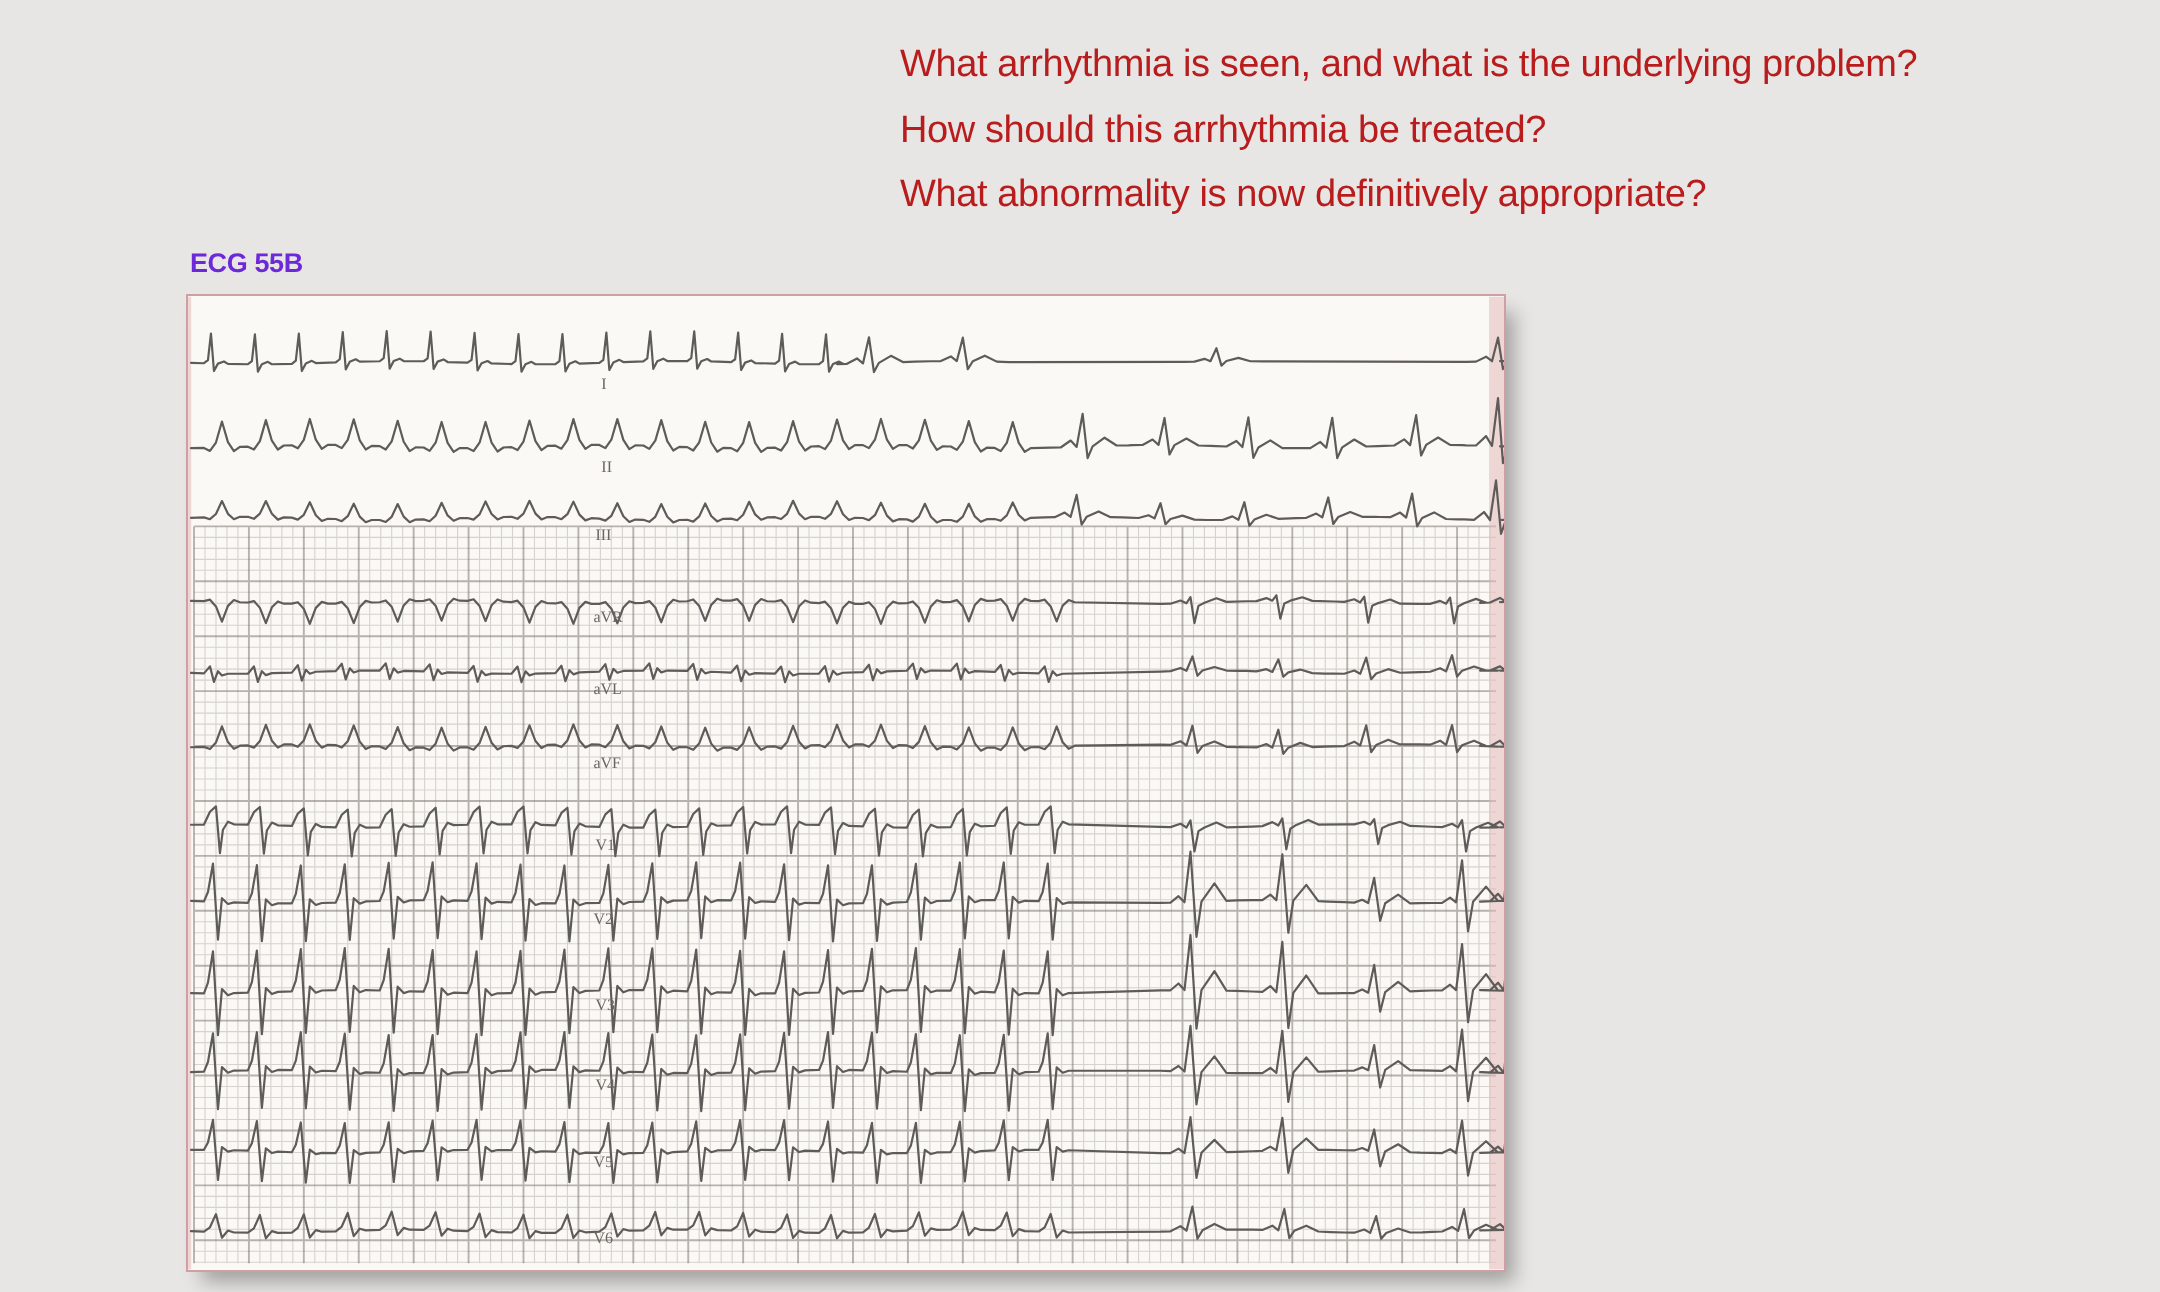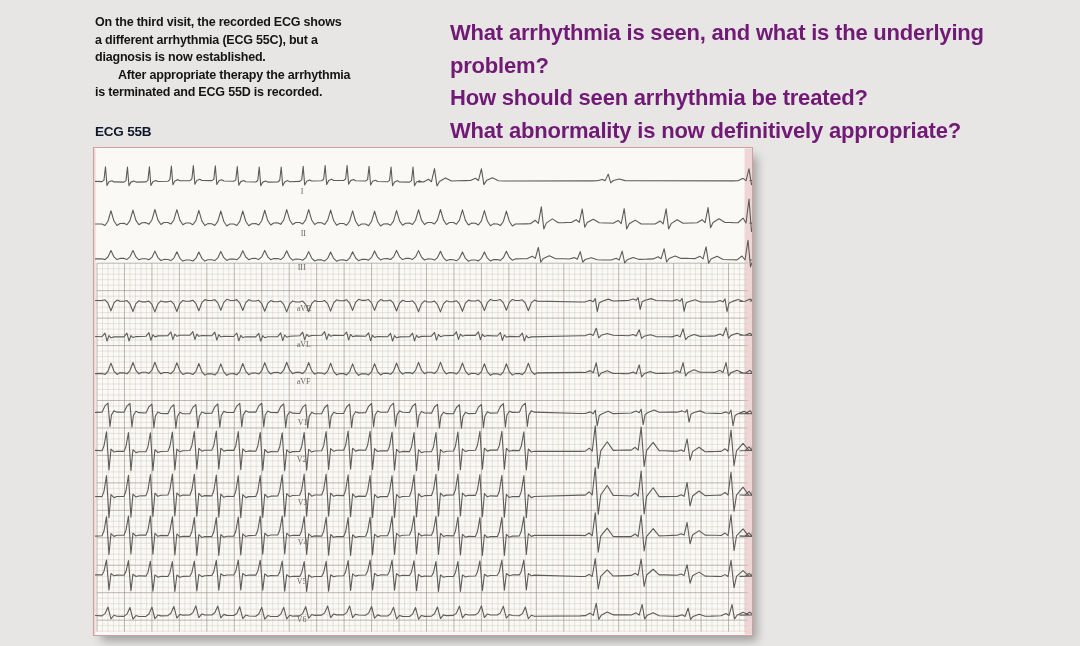--- a/index.html
+++ b/index.html
@@ -10,51 +10,44 @@
   }
   .page{position:absolute;inset:0;}
   .intro{
     position:absolute;left:95px;top:14px;width:330px;
     font-size:12.5px;font-weight:bold;line-height:17.5px;
     letter-spacing:-0.2px;color:#161513;
   }
   .intro .line.indent{padding-left:23px;}
   .questions{
     position:absolute;left:450px;top:17px;width:580px;
-    font-size:22px;font-weight:bold;line-height:32.5px;
-    letter-spacing:-0.2px;color:#701a75;
+    font-size:19px;font-weight:normal;line-height:32.5px;
+    letter-spacing:-0.2px;color:#b91c1c;
   }
   .ecg-label{
     position:absolute;left:95px;top:124px;
-    font-size:13.5px;font-weight:bold;letter-spacing:-0.2px;color:#0f172a;
+    font-size:13.5px;font-weight:bold;letter-spacing:-0.2px;color:#6d28d9;
   }
   .ecg-figure{
     position:absolute;left:93px;top:147px;width:658px;height:487px;
     background:#fbf9f6;
     border:1px solid #cf9fa4;
     box-shadow:6px 7px 9px -2px rgba(0,0,0,0.30);
   }
   .ecg-figure svg{display:block;width:658px;height:487px;}
 </style>
 </head>
 <body>
 
 <div class="page">
 
-  <div class="intro">
-    <div class="line">On the third visit, the recorded ECG shows</div>
-    <div class="line">a different arrhythmia (ECG 55C), but a</div>
-    <div class="line">diagnosis is now established.</div>
-    <div class="line indent">After appropriate therapy the arrhythmia</div>
-    <div class="line">is terminated and ECG 55D is recorded.</div>
-  </div>
 
   <div class="questions">
     <div class="q">What arrhythmia is seen, and what is the underlying problem?</div>
-    <div class="q">How should seen arrhythmia be treated?</div>
+    <div class="q">How should this arrhythmia be treated?</div>
     <div class="q">What abnormality is now definitively appropriate?</div>
   </div>
 
   <div class="ecg-label">ECG 55B</div>
 
   <div class="ecg-figure">
     <svg id="ecg-svg" viewBox="0 0 659 487" xmlns="http://www.w3.org/2000/svg">
         <path d="M8.5 115 V484M14.0 115 V484M19.5 115 V484M25.0 115 V484M36.0 115 V484M41.5 115 V484M47.0 115 V484M52.5 115 V484M63.5 115 V484M69.0 115 V484M74.5 115 V484M80.0 115 V484M91.0 115 V484M96.5 115 V484M102.0 115 V484M107.5 115 V484M118.5 115 V484M124.0 115 V484M129.5 115 V484M135.0 115 V484M146.0 115 V484M151.5 115 V484M157.0 115 V484M162.5 115 V484M173.5 115 V484M179.0 115 V484M184.5 115 V484M190.0 115 V484M201.0 115 V484M206.5 115 V484M212.0 115 V484M217.5 115 V484M228.5 115 V484M234.0 115 V484M239.5 115 V484M245.0 115 V484M256.0 115 V484M261.5 115 V484M267.0 115 V484M272.5 115 V484M283.5 115 V484M289.0 115 V484M294.5 115 V484M300.0 115 V484M311.0 115 V484M316.5 115 V484M322.0 115 V484M327.5 115 V484M338.5 115 V484M344.0 115 V484M349.5 115 V484M355.0 115 V484M366.0 115 V484M371.5 115 V484M377.0 115 V484M382.5 115 V484M393.5 115 V484M399.0 115 V484M404.5 115 V484M410.0 115 V484M421.0 115 V484M426.5 115 V484M432.0 115 V484M437.5 115 V484M448.5 115 V484M454.0 115 V484M459.5 115 V484M465.0 115 V484M476.0 115 V484M481.5 115 V484M487.0 115 V484M492.5 115 V484M503.5 115 V484M509.0 115 V484M514.5 115 V484M520.0 115 V484M531.0 115 V484M536.5 115 V484M542.0 115 V484M547.5 115 V484M558.5 115 V484M564.0 115 V484M569.5 115 V484M575.0 115 V484M586.0 115 V484M591.5 115 V484M597.0 115 V484M602.5 115 V484M613.5 115 V484M619.0 115 V484M624.5 115 V484M630.0 115 V484M641.0 115 V484M646.5 115 V484M652.0 115 V484M3 120.5 H655M3 126.0 H655M3 131.5 H655M3 137.0 H655M3 148.0 H655M3 153.5 H655M3 159.0 H655M3 164.5 H655M3 175.5 H655M3 181.0 H655M3 186.5 H655M3 192.0 H655M3 203.0 H655M3 208.5 H655M3 214.0 H655M3 219.5 H655M3 230.5 H655M3 236.0 H655M3 241.5 H655M3 247.0 H655M3 258.0 H655M3 263.5 H655M3 269.0 H655M3 274.5 H655M3 285.5 H655M3 291.0 H655M3 296.5 H655M3 302.0 H655M3 313.0 H655M3 318.5 H655M3 324.0 H655M3 329.5 H655M3 340.5 H655M3 346.0 H655M3 351.5 H655M3 357.0 H655M3 368.0 H655M3 373.5 H655M3 379.0 H655M3 384.5 H655M3 395.5 H655M3 401.0 H655M3 406.5 H655M3 412.0 H655M3 423.0 H655M3 428.5 H655M3 434.0 H655M3 439.5 H655M3 450.5 H655M3 456.0 H655M3 461.5 H655M3 467.0 H655M3 478.0 H655M3 483.5 H655" stroke="rgba(155,147,139,0.38)" stroke-width="0.55" fill="none"></path>
         <path d="M3.0 115 V484M30.5 115 V484M58.0 115 V484M85.5 115 V484M113.0 115 V484M140.5 115 V484M168.0 115 V484M195.5 115 V484M223.0 115 V484M250.5 115 V484M278.0 115 V484M305.5 115 V484M333.0 115 V484M360.5 115 V484M388.0 115 V484M415.5 115 V484M443.0 115 V484M470.5 115 V484M498.0 115 V484M525.5 115 V484M553.0 115 V484M580.5 115 V484M608.0 115 V484M635.5 115 V484M3 115.0 H655M3 142.5 H655M3 170.0 H655M3 197.5 H655M3 225.0 H655M3 252.5 H655M3 280.0 H655M3 307.5 H655M3 335.0 H655M3 362.5 H655M3 390.0 H655M3 417.5 H655M3 445.0 H655M3 472.5 H655" stroke="rgba(122,114,106,0.52)" stroke-width="0.95" fill="none"></path>
         <rect x="651.5" y="0" width="7.5" height="487" fill="rgba(228,185,185,0.55)"></rect>

